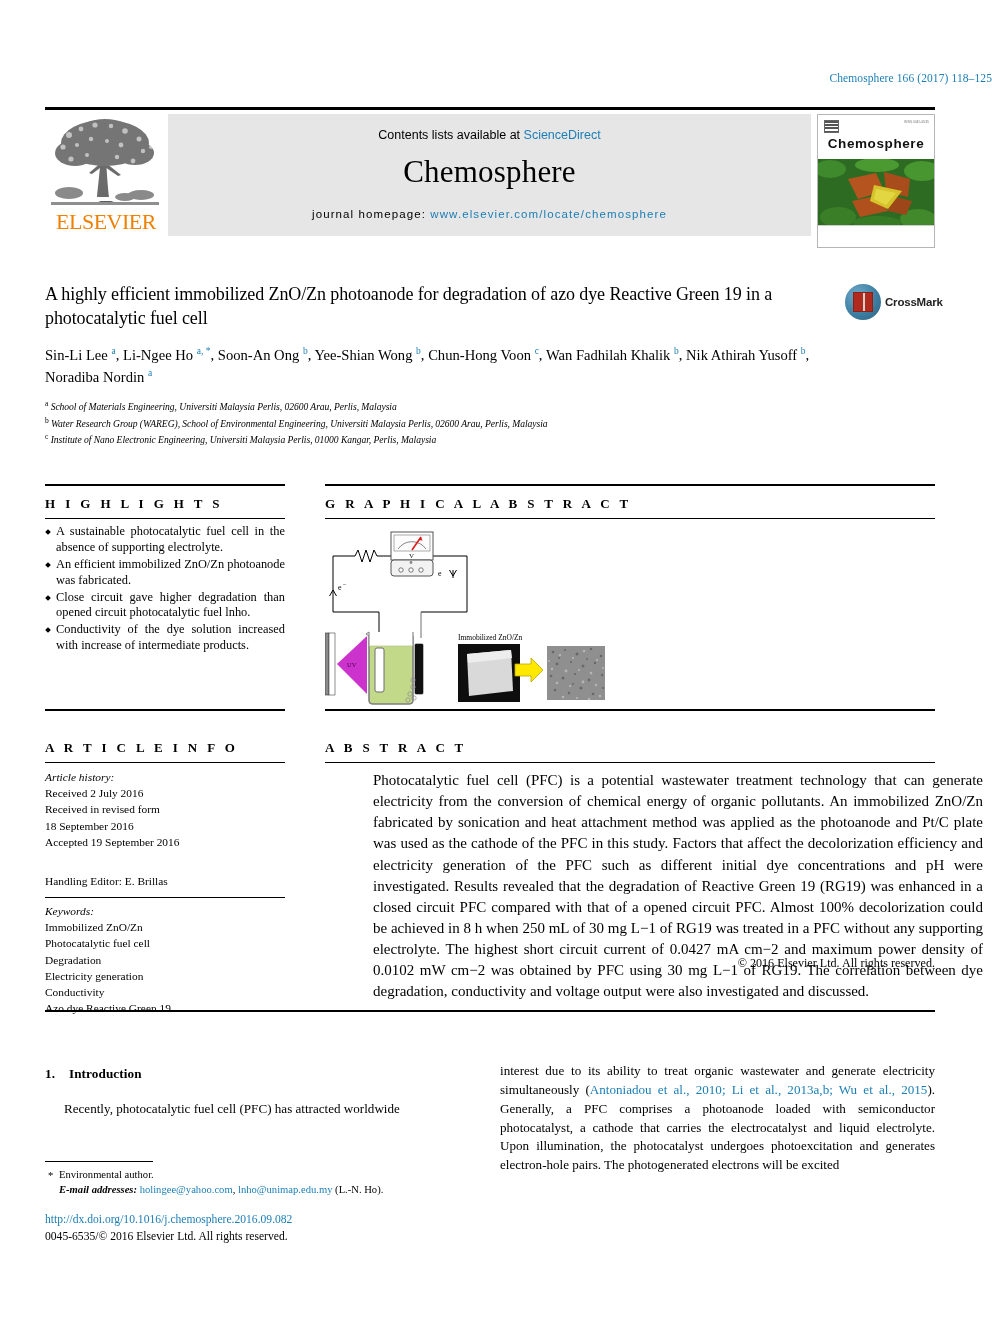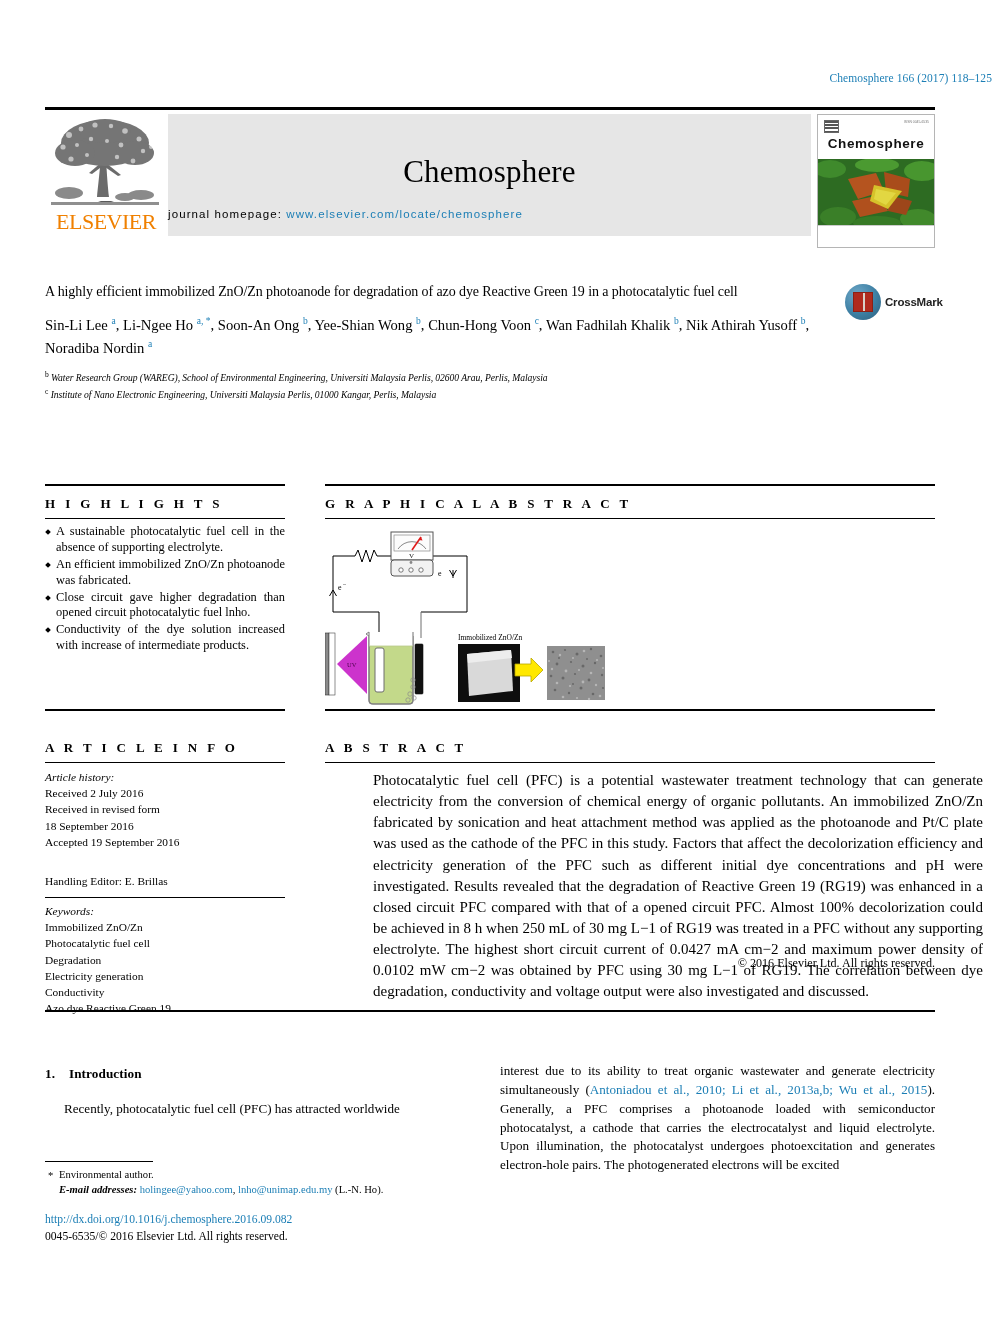--- a/index.html
+++ b/index.html
@@ -61,21 +61,21 @@
   .jb-contents .sd { color: #1b7eb5; }
   .jb-title {
     position: absolute; top: 40px; left: 0; width: 100%;
     text-align: center;
     font-family: "Liberation Serif", serif;
     font-size: 31px;
     letter-spacing: 0.2px;
   }
   .jb-home {
     position: absolute; top: 94px; left: 0; width: 100%;
-    font-size: 11.5px;
+    text-align: center; font-size: 11.5px;
     font-family: "Liberation Sans", sans-serif;
     letter-spacing: 1.1px;
   }
   .jb-home .url { color: #1b7eb5; }
 
   .cover {
     position: absolute; top: 4px; left: 772px; width: 118px; height: 134px;
     border: 1px solid #b5b5b5;
     background: #fff;
     overflow: hidden;
@@ -100,21 +100,21 @@
     background: #2e6b23;
     overflow:hidden;
   }
   .cover-bottom { position:absolute; bottom:0; left:0; right:0; height:22px; background:#fff; border-top:1px solid #ccc;}
 
   
   .titlewrap { position: absolute; top: 283px; left: 45px; width: 890px; }
   .art-title {
     width: 770px;
     font-family: "Liberation Serif", serif;
-    font-size: 14px;
+    font-size: 18px;
     line-height: 1.32;
     letter-spacing: -0.1px;
     color: #000;
   }
   .crossmark {
     position: absolute; top: 1px; left: 800px; width: 90px; height: 42px;
   }
   .cm-circle {
     position: absolute; left: 0; top: 0; width: 36px; height: 36px;
     border-radius: 50%;
@@ -287,20 +287,23 @@
           <ellipse cx="18" cy="76" rx="14" ry="6"></ellipse>
           <ellipse cx="90" cy="78" rx="13" ry="5"></ellipse>
           <ellipse cx="74" cy="80" rx="10" ry="4"></ellipse>
         </g>
         <rect x="0" y="85" width="108" height="3" fill="#8f8f8f"></rect>
       </svg>
       <div class="elsevier-word">ELSEVIER</div>
     </div>
 
     <div class="journalbox">
+      <div class="jb-contents">
+        <span>Contents lists available at </span><span class="sd">ScienceDirect</span>
+      </div>
       <div class="jb-title">Chemosphere</div>
       <div class="jb-home">
         <span>journal homepage:</span>
         <span class="url">www.elsevier.com/locate/chemosphere</span>
       </div>
     </div>
 
     <div class="cover">
       <div class="cover-top">
         <div class="cover-elsmark"></div>
@@ -337,20 +340,21 @@
 
     <div class="crossmark">
       <div class="cm-circle">
         <div class="cm-book"></div>
       </div>
       <div class="cm-word">CrossMark</div>
     </div>
 
     <div class="authors"><span>Sin-Li Lee </span><span class="aff-mark">a</span><span>, </span><span>Li-Ngee Ho </span><span class="aff-mark">a</span><span class="aff-star">, *</span><span>, </span><span>Soon-An Ong </span><span class="aff-mark">b</span><span>, </span><span>Yee-Shian Wong </span><span class="aff-mark">b</span><span>, </span><span>Chun-Hong Voon </span><span class="aff-mark">c</span><span>, </span><span>Wan Fadhilah Khalik </span><span class="aff-mark">b</span><span>, </span><span>Nik Athirah Yusoff </span><span class="aff-mark">b</span><span>, </span><span>Noradiba Nordin </span><span class="aff-mark">a</span></div>
     <div class="affils">
+        <div class="affil"><sup>a</sup><span> School of Materials Engineering, Universiti Malaysia Perlis, 02600 Arau, Perlis, Malaysia</span></div>
         <div class="affil"><sup>b</sup><span> Water Research Group (WAREG), School of Environmental Engineering, Universiti Malaysia Perlis, 02600 Arau, Perlis, Malaysia</span></div>
         <div class="affil"><sup>c</sup><span> Institute of Nano Electronic Engineering, Universiti Malaysia Perlis, 01000 Kangar, Perlis, Malaysia</span></div>
       </div>
   </div>
 
   <div class="rule-thick" style="top:484px; left:45px; width:240px;"></div>
   <div class="rule-thick" style="top:484px; left:325px; width:610px;"></div>
 
   <div style="position:absolute; top:496px; left:45px; width:240px;" class="colhead">H I G H L I G H T S</div>
   <div class="rule-thin" style="top:518px; left:45px; width:240px;"></div>

